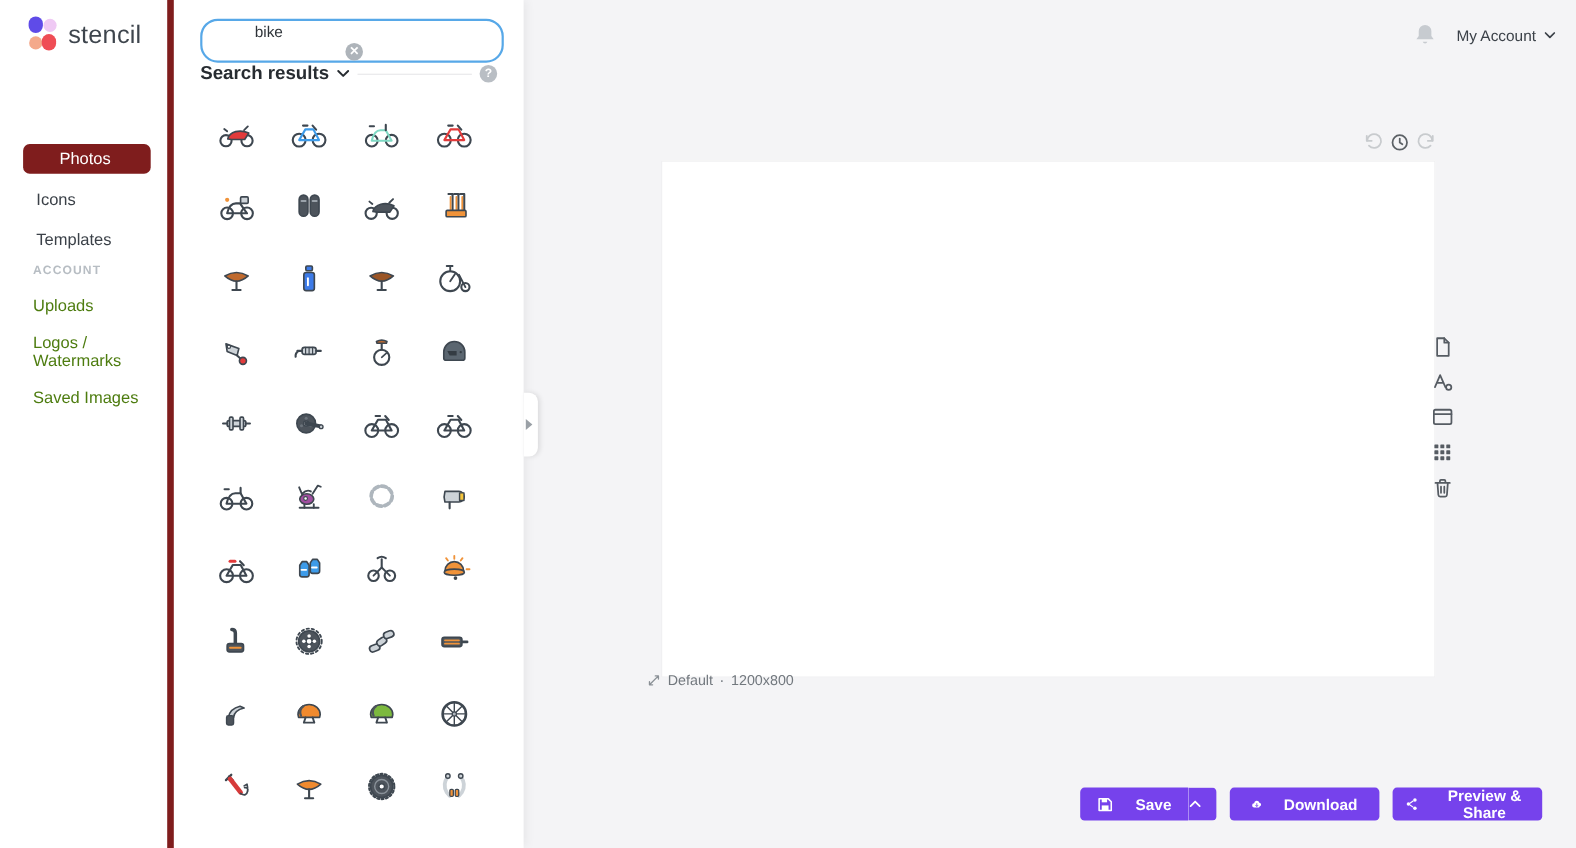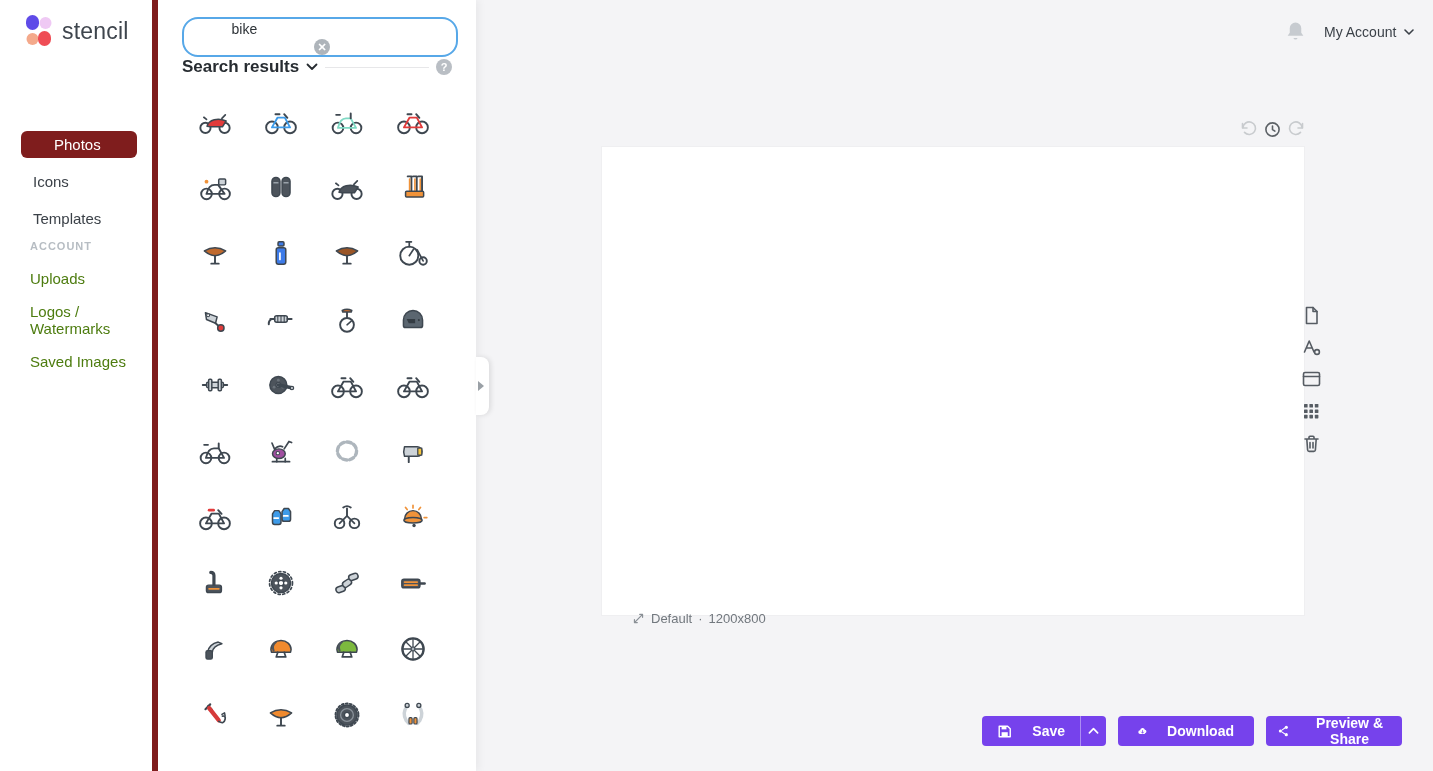--- a/index.html
+++ b/index.html
@@ -43,29 +43,29 @@
     border-top:5px solid transparent; border-bottom:5px solid transparent; margin-left:-4px; }
 
   
   .bell { position:absolute; left:1284px; top:20px; cursor:pointer; }
   .my-account { position:absolute; left:1324px; top:24px; display:flex; align-items:center; gap:8px;
     font-size:14px; color:#3B4148; cursor:pointer; }
   .history-bar { position:absolute; left:1238px; top:119px; display:flex; gap:3px; }
   .history-bar .hicon { width:21px; height:21px; cursor:pointer; }
   .canvas { position:absolute; left:601px; top:146px; width:704px; height:470px; background:#fff;
     border:1px solid #EFEFF1; }
-  .canvas-meta { position:absolute; left:632px; top:611px; display:flex; align-items:center; gap:6px;
+  .canvas-meta { position:absolute; left:588px; top:611px; display:flex; align-items:center; gap:6px;
     font-size:13px; color:#72787E; cursor:pointer; }
   .side-tools { position:absolute; left:1301px; top:305px; display:flex; flex-direction:column; gap:11px; }
   .side-tools .tool { width:21px; height:21px; cursor:pointer; }
 
   
   .footer-buttons { position:absolute; right:31px; bottom:25px; display:flex; gap:12px; height:30px; }
   .btn { background:#7642EC; color:#fff; border:none; border-radius:4px; font-size:14px; font-weight:bold;
-    font-family:"Liberation Sans", sans-serif; display:flex; align-items:center; justify-content:center;
+    font-family:"Liberation Sans", sans-serif; display:flex; align-items:center; 
     gap:20px; cursor:pointer; padding:0 20px; }
   .split { display:flex; }
   .split .btn-main { border-radius:4px 0 0 4px; padding:0 15px; }
   .split .btn-more { border-radius:0 4px 4px 0; width:26px; padding:0;
     border-left:1px solid rgba(255,255,255,.4); }
 </style>
 </head>
 <body>
 
 <aside class="sidebar">

